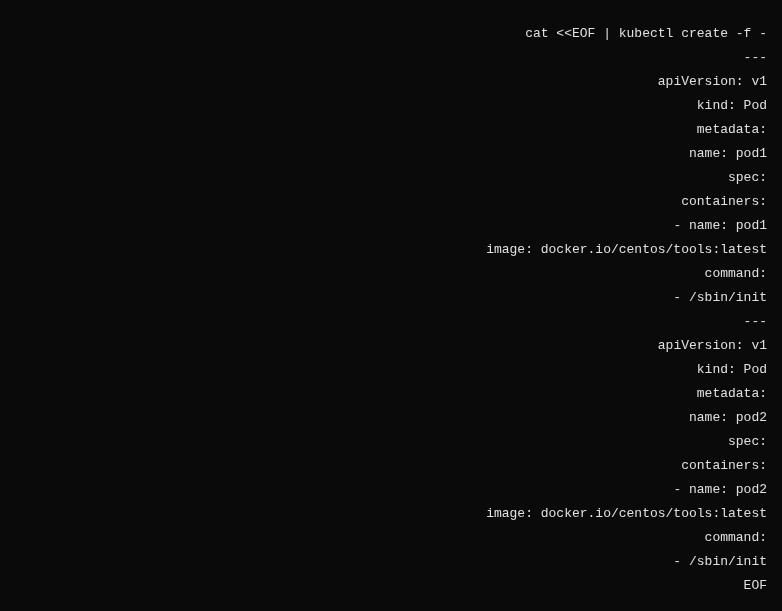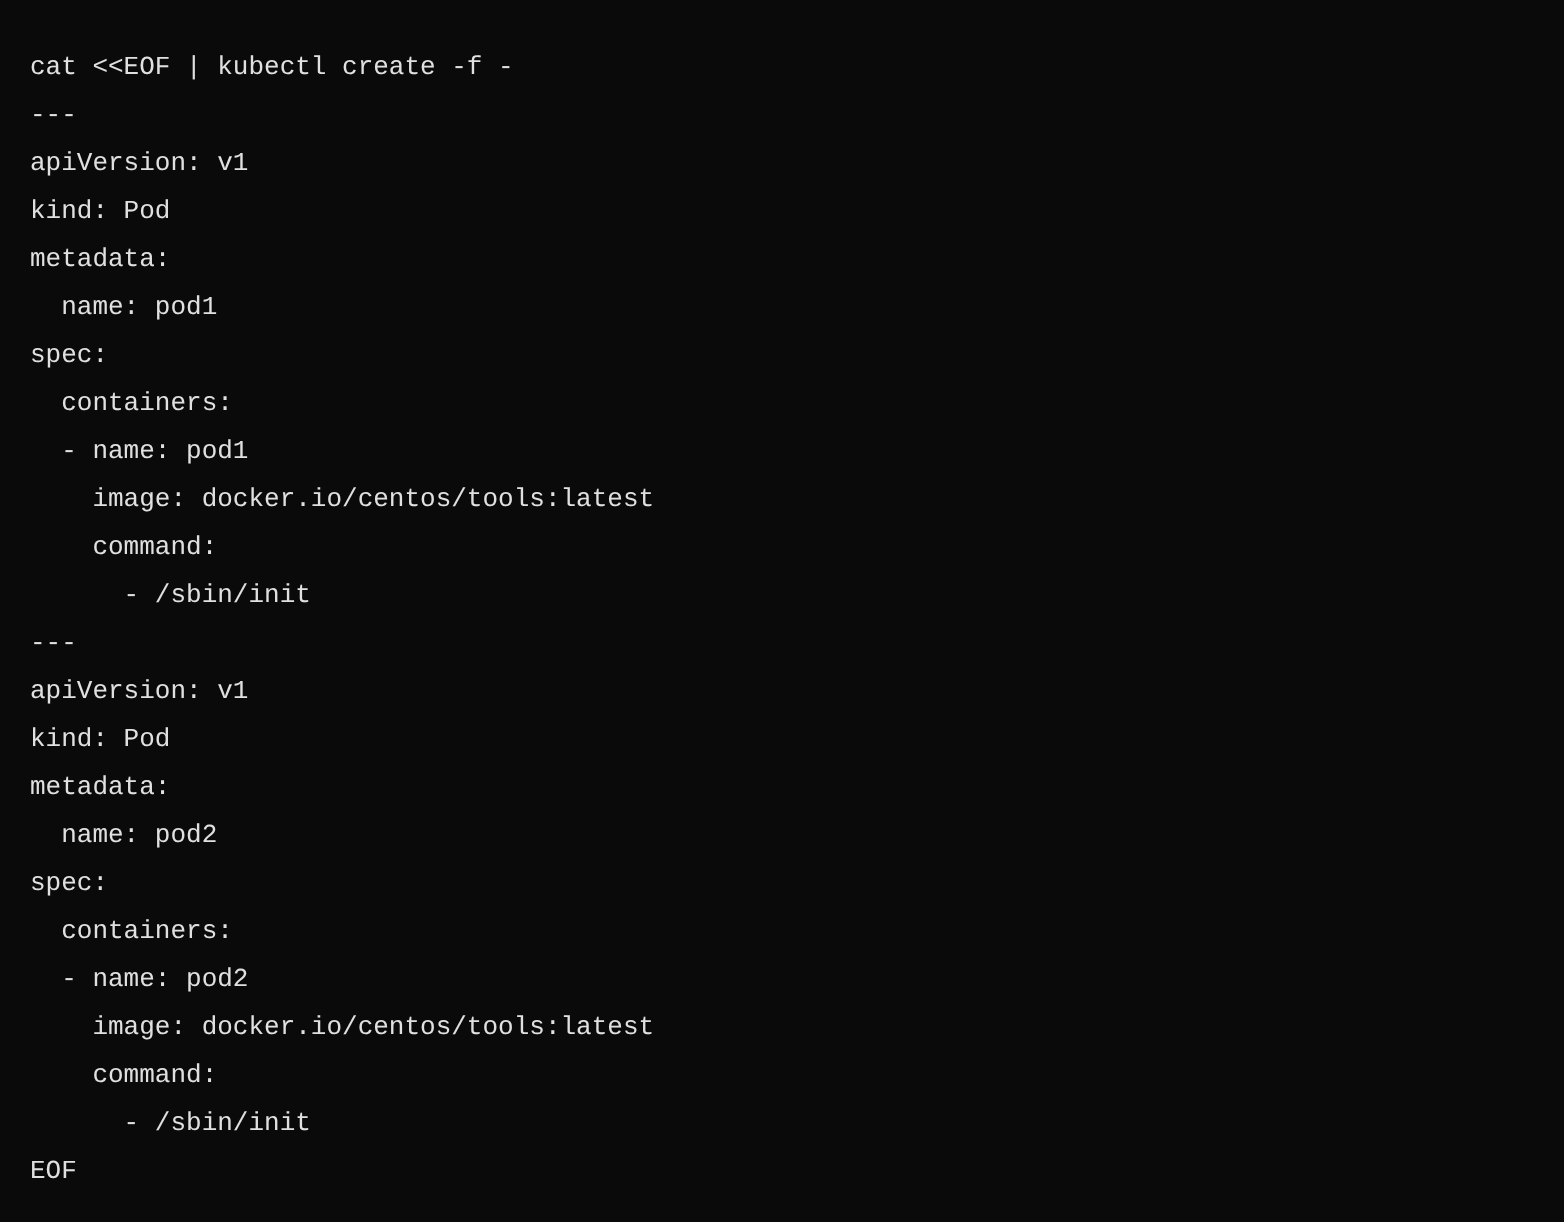--- a/index.html
+++ b/index.html
@@ -1,18 +1,19 @@
 <!DOCTYPE html>
 <html><head>
   <meta charset="utf-8">
   <style>
     * {
       margin: 0;
       padding: 0;
       box-sizing: border-box;
+      text-align: right;
     }
     body {
       background-color: #0a0a0a;
       color: #e0e0e0;
       font-family: 'Menlo', 'Monaco', 'Consolas', 'Courier New', monospace;
       font-size: 13px;
       line-height: 24px;
       padding: 22px 15px;
       width: 782px;
       height: 611px;

